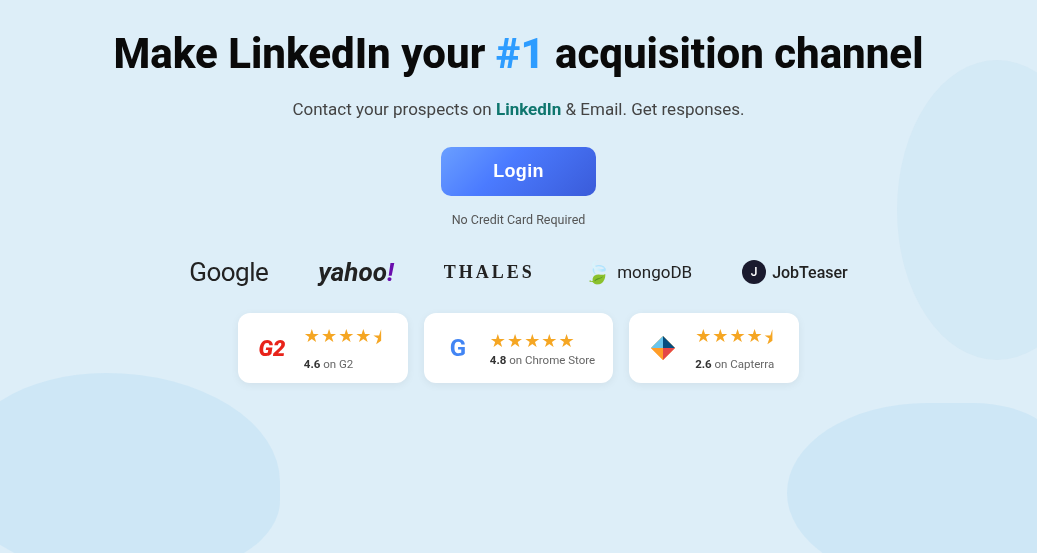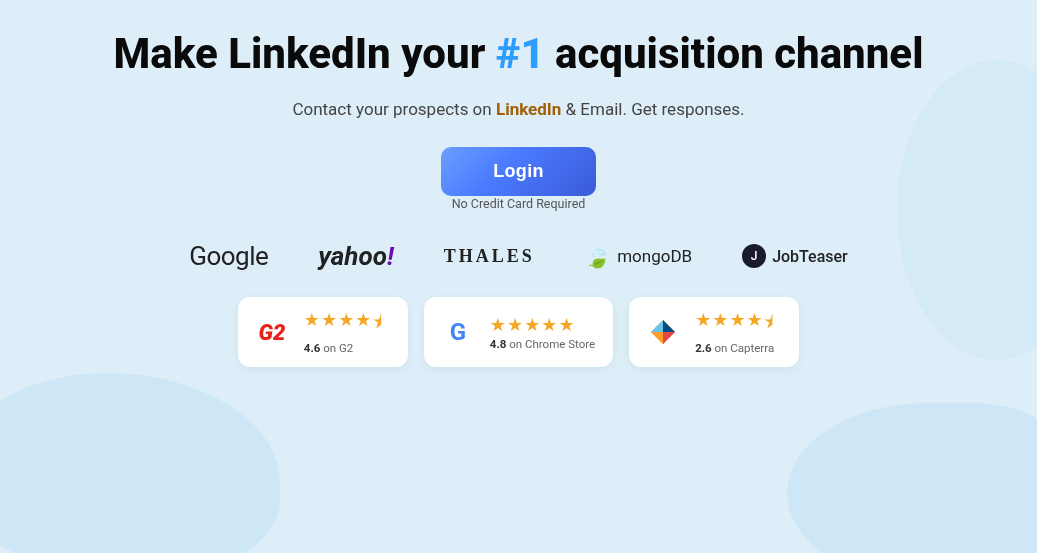--- a/index.html
+++ b/index.html
@@ -79,33 +79,33 @@
     .subtitle {
       font-size: 17px;
       color: #444;
       text-align: center;
       line-height: 1.6;
       margin-bottom: 24px;
     }
 
     .subtitle strong {
       font-weight: 700;
-      color: #a16207;
+      color: #0f766e;
     }
 
     .login-btn {
       background: linear-gradient(135deg, #6a9fff 0%, #4b7bff 40%, #3a5bd9 100%);
       color: white;
       font-size: 18px;
       font-weight: 700;
       border: none;
       border-radius: 10px;
       padding: 14px 52px;
       cursor: pointer;
-      margin-bottom: 0;
+      margin-bottom: 16px;
       letter-spacing: 0.3px;
     }
 
     .no-credit-card {
       font-size: 12.5px;
       color: #555;
       margin-bottom: 22px;
       text-align: center;
     }
 

